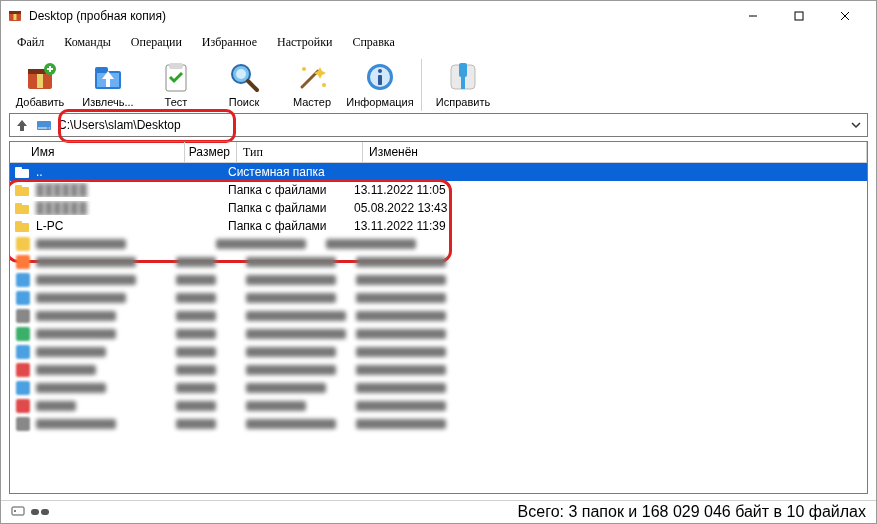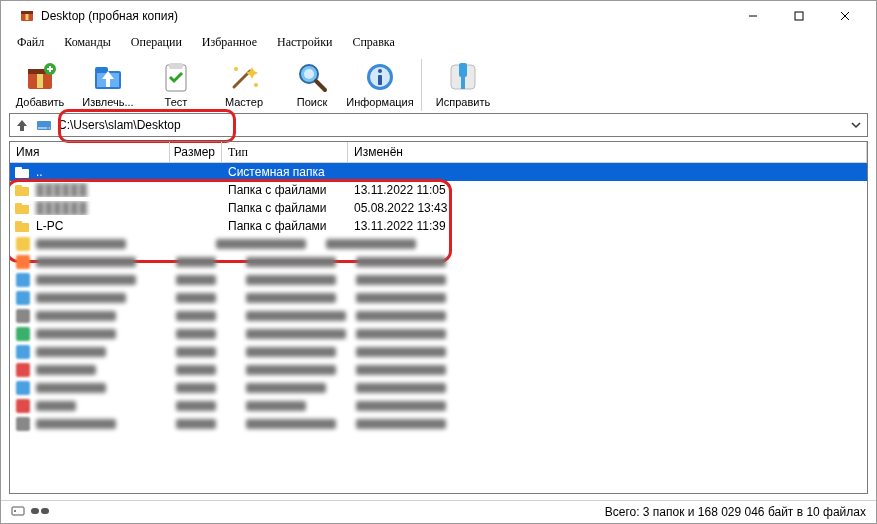--- a/index.html
+++ b/index.html
@@ -1,50 +1,50 @@
 <!DOCTYPE html>
 <html><head>
 <meta charset="utf-8">
 <style>
 html,body{margin:0;padding:0;font-family:"Segoe UI",Tahoma,sans-serif;font-size:12px;background:#fff;color:#000;}
 .window{width:877px;height:524px;border:1px solid #999;box-sizing:border-box;position:relative;background:#fff;display:flex;flex-direction:column;}
-.titlebar{height:30px;display:flex;align-items:center;padding:0 8px 0 6px;background:#fff;margin-left:12px;}
+.titlebar{height:30px;display:flex;align-items:center;padding:0 8px 0 6px;background:#fff;}
 .titlebar .app-icon{width:16px;height:16px;margin-right:6px;}
 .titlebar .title{flex:1;font-size:12px;}
 .win-btn{width:46px;height:30px;display:flex;align-items:center;justify-content:center;}
 .win-btn svg{display:block;}
 .menubar{height:22px;display:flex;align-items:center;padding:0 6px;gap:0;font-size:12px;}
 .menubar .menu-item{padding:2px 10px;font-family:Liberation Serif, serif;}
 .toolbar{display:flex;align-items:flex-start;padding:4px 6px 2px 6px;gap:2px;}
 .tool{display:flex;flex-direction:column;align-items:center;width:66px;font-size:11px;padding:2px 0;}
 .tool .tool-icon{width:36px;height:36px;display:flex;align-items:center;justify-content:center;}
 .tool .tool-label{margin-top:1px;}
 .tool-sep{width:1px;height:52px;background:#d0d0d0;margin:2px 6px 0 6px;}
 .addressbar{display:flex;align-items:center;margin:0 8px 4px 8px;border:1px solid #7a7a7a;height:22px;padding:0 4px;gap:6px;position:relative;}
 .addressbar .up-icon{width:16px;height:16px;}
 .addressbar .disk-icon{width:16px;height:16px;}
 .addressbar .path{flex:1;font-size:12px;}
 .addressbar .chev{width:14px;height:14px;}
 .filearea{flex:1;border:1px solid #7a7a7a;margin:0 8px 6px 8px;display:flex;flex-direction:column;position:relative;overflow:hidden;}
 .cols{display:flex;height:20px;border-bottom:1px solid #d0d0d0;font-size:12px;align-items:center;}
 .col{border-right:1px solid #d0d0d0;padding:0 6px;display:flex;align-items:center;height:100%;box-sizing:border-box;overflow:hidden;white-space:nowrap;}
-.c-name{width:160px;}
+.c-name{width:160px;margin-left:15px;}
 .c-size{width:52px;justify-content:flex-end;}
 .c-type{width:126px;font-family:Liberation Serif, serif;}
 .c-mod{flex:1;}
 .rows{position:relative;flex:1;}
 .row{display:flex;height:18px;align-items:center;font-size:12px;}
 .row .cell{padding:0 6px;box-sizing:border-box;overflow:hidden;white-space:nowrap;}
 .row .ic{width:16px;height:16px;margin-left:4px;display:flex;align-items:center;justify-content:center;}
 .row.sel{background:#0a64d8;color:#fff;}
 .blurred{position:absolute;left:0;right:0;top:72px;bottom:2px;}
 .blur-row{display:flex;height:18px;align-items:center;}
 .blur-row .bic{width:14px;height:14px;margin-left:6px;border-radius:2px;filter:blur(1.2px);}
 .blur-row .bblock{height:10px;border-radius:2px;background:#777;filter:blur(2px);}
-.statusbar{height:22px;border-top:1px solid #d0d0d0;display:flex;align-items:center;padding:0 10px;font-size:12px;gap:10px;}
+.statusbar{height:22px;border-top:1px solid #d0d0d0;display:flex;align-items:center;padding:0 10px;font-size:16px;gap:10px;}
 .statusbar .left{display:flex;align-items:center;gap:6px;}
 .statusbar .spacer{flex:1;}
 .band{position:absolute;border:3px solid #e02020;border-radius:12px;pointer-events:none;}
 .band-addr{left:57px;right:640px;top:-4px;height:28px;border-radius:10px;}
 .band-rows{left:-4px;top:16px;width:440px;height:78px;}
 </style>
 </head>
 <body>
 
 <div class="window">
@@ -115,37 +115,37 @@
             <rect x="8" y="6" width="20" height="26" rx="2" fill="#fff" stroke="#888"></rect>
             <rect x="11" y="4" width="14" height="6" rx="2" fill="#d8d8d8"></rect>
             <path d="M12 18l4 4 8-8" stroke="#2aa52a" stroke-width="3" fill="none"></path>
           </svg>
         </span>
       <span class="tool-label">Тест</span>
     </div>
     <div class="tool">
       <span class="tool-icon">
           <svg viewBox="0 0 36 36">
+            <circle cx="15" cy="15" r="9" fill="#7ac3f0" stroke="#2a6aa8" stroke-width="2"></circle>
+            <circle cx="15" cy="15" r="5" fill="#d4ecfb"></circle>
+            <line x1="22" y1="22" x2="31" y2="31" stroke="#5a3a1a" stroke-width="4" stroke-linecap="round"></line>
+          </svg>
+        </span>
+      <span class="tool-label">Поиск</span>
+    </div>
+    <div class="tool">
+      <span class="tool-icon">
+          <svg viewBox="0 0 36 36">
             <line x1="8" y1="28" x2="24" y2="12" stroke="#8a5a2a" stroke-width="3" stroke-linecap="round"></line>
             <path d="M26 8l2 4 4 2-4 2-2 4-2-4-4-2 4-2z" fill="#f2c43a"></path>
             <circle cx="10" cy="10" r="2" fill="#f2c43a"></circle>
             <circle cx="30" cy="26" r="2" fill="#f2c43a"></circle>
           </svg>
         </span>
       <span class="tool-label">Мастер</span>
-    </div>
-    <div class="tool">
-      <span class="tool-icon">
-          <svg viewBox="0 0 36 36">
-            <circle cx="15" cy="15" r="9" fill="#7ac3f0" stroke="#2a6aa8" stroke-width="2"></circle>
-            <circle cx="15" cy="15" r="5" fill="#d4ecfb"></circle>
-            <line x1="22" y1="22" x2="31" y2="31" stroke="#5a3a1a" stroke-width="4" stroke-linecap="round"></line>
-          </svg>
-        </span>
-      <span class="tool-label">Поиск</span>
     </div>
     <div class="tool">
       <span class="tool-icon">
           <svg viewBox="0 0 36 36">
             <circle cx="18" cy="18" r="13" fill="#3a8ad8"></circle>
             <circle cx="18" cy="18" r="10" fill="#d4e8fb"></circle>
             <circle cx="18" cy="12" r="2" fill="#2a5a9a"></circle>
             <rect x="16" y="16" width="4" height="10" rx="1" fill="#2a5a9a"></rect>
           </svg>
         </span>

